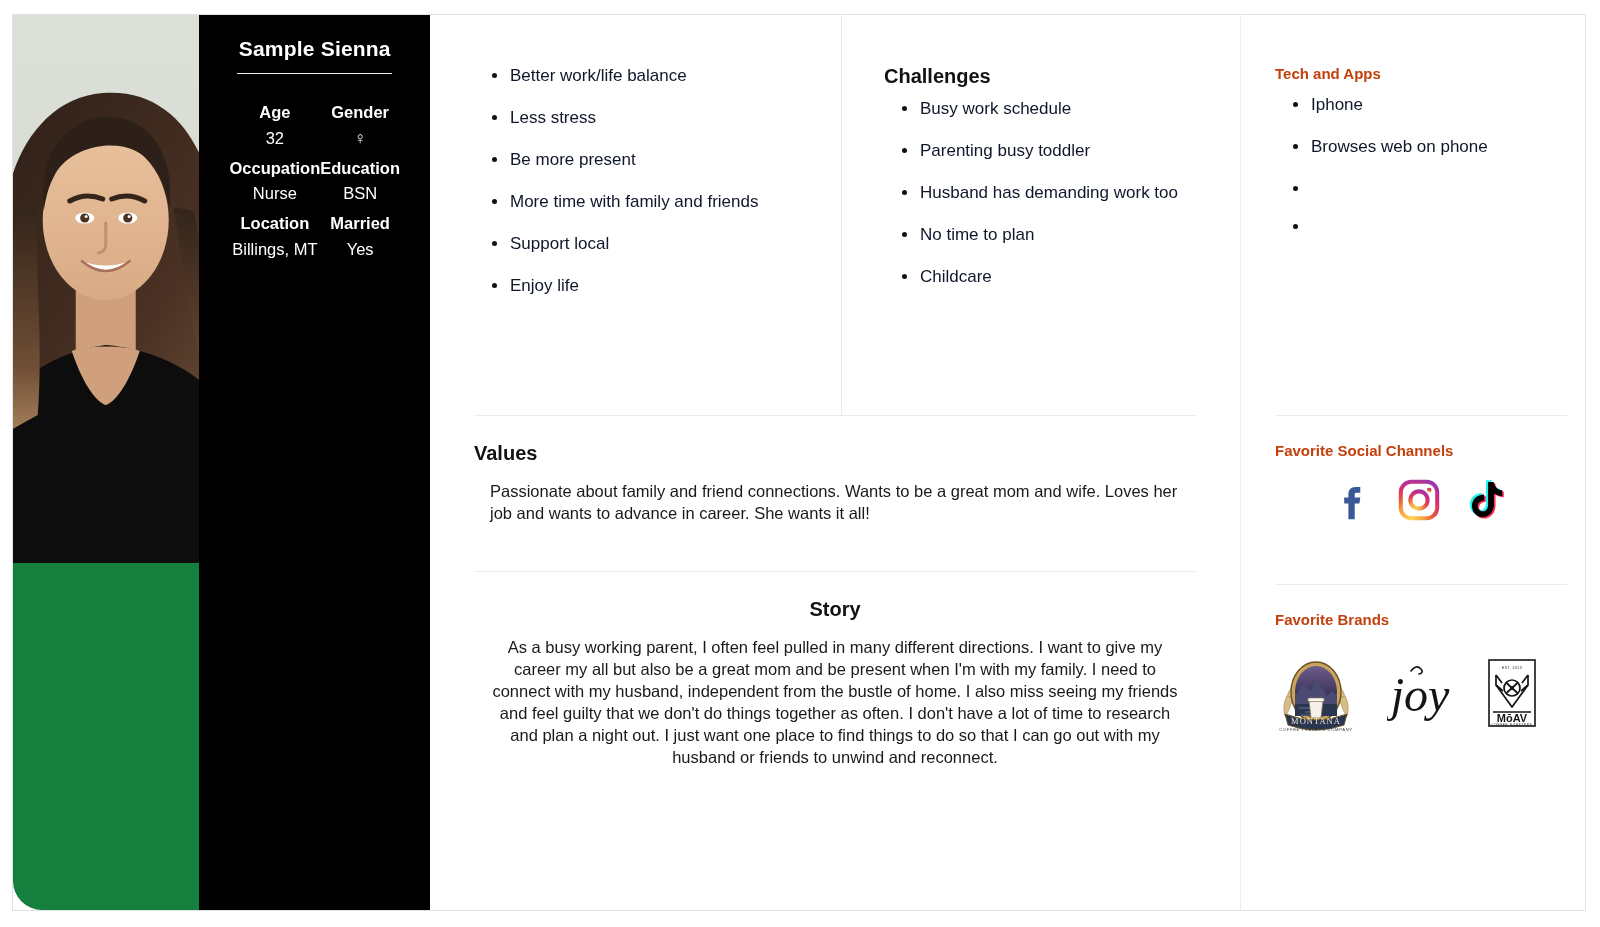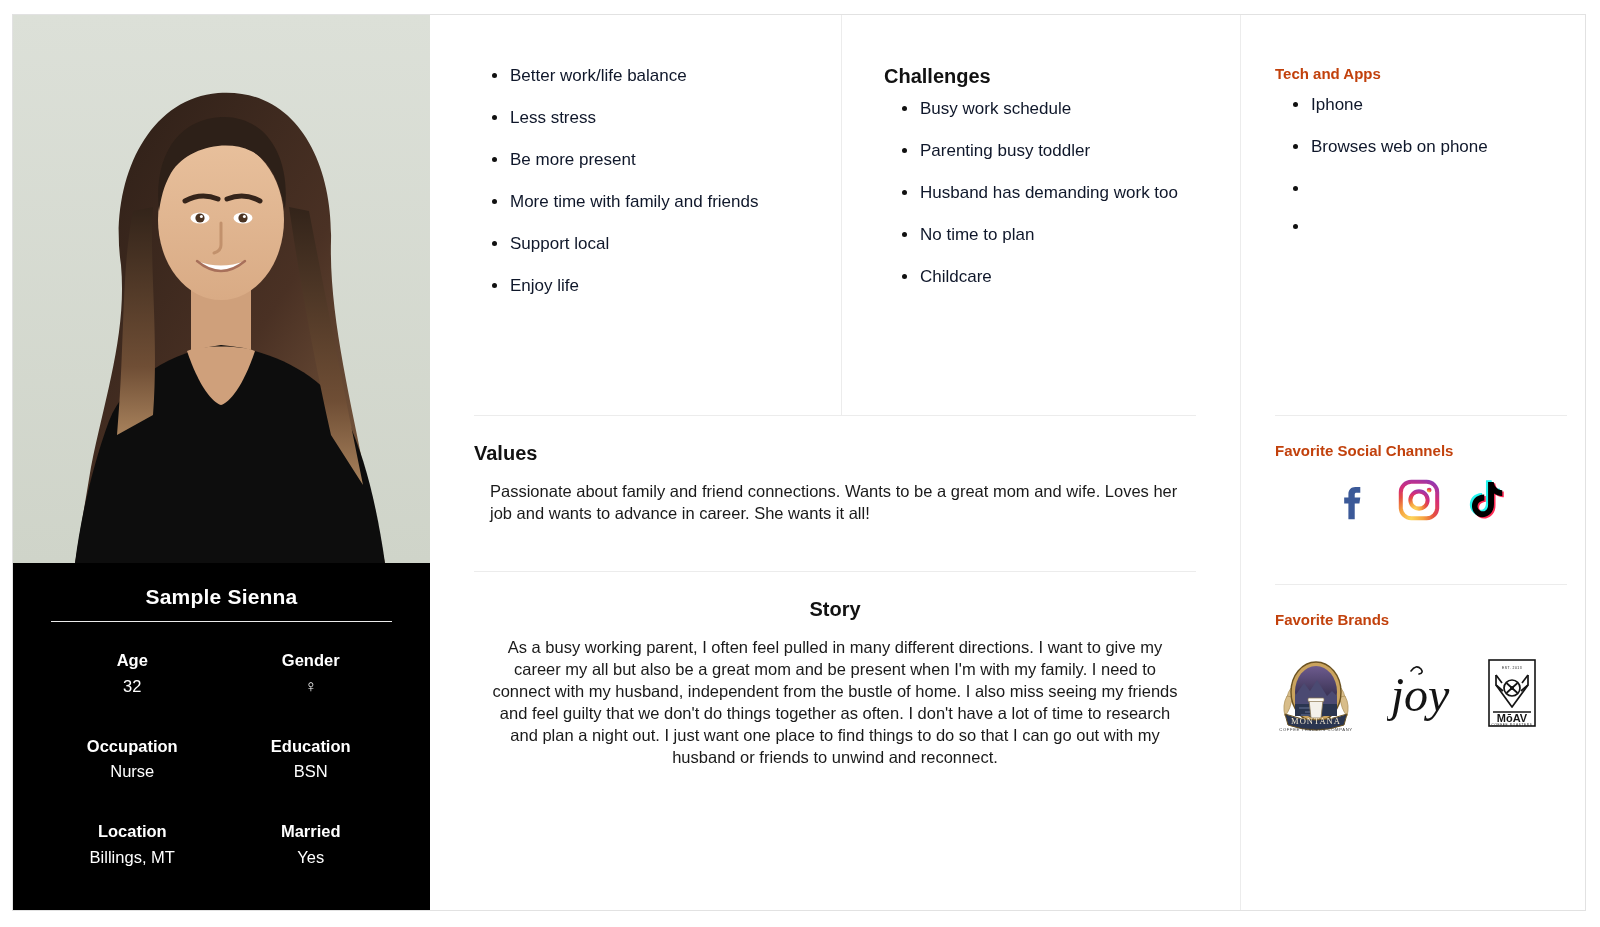--- a/index.html
+++ b/index.html
@@ -26,21 +26,21 @@
     box-sizing: border-box;
     display: flex;
     overflow: hidden;
   }
 
   
   .left-panel {
     width: 417px;
     flex: 0 0 417px;
     display: flex;
-    flex-direction: column;
+    flex-direction: row;
     background: #15803d;
     border-radius: 29px;
   }
 
   .portrait {
     height: 548px;
     position: relative;
     overflow: hidden;
     background: #d5d9d0;
   }
@@ -63,21 +63,21 @@
   .name-rule {
     height: 1px;
     background: #ffffff;
     margin: 12px 8px 0 8px;
     opacity: .92;
   }
   .attr-grid {
     margin-top: 26px;
     display: grid;
     grid-template-columns: 1fr 1fr;
-    row-gap: 34px;
+    row-gap: 4px;
     text-align: center;
   }
   .attr-label {
     font-size: 16.5px;
     font-weight: bold;
     line-height: 1.55;
   }
   .attr-value {
     font-size: 16.5px;
     font-weight: normal;

